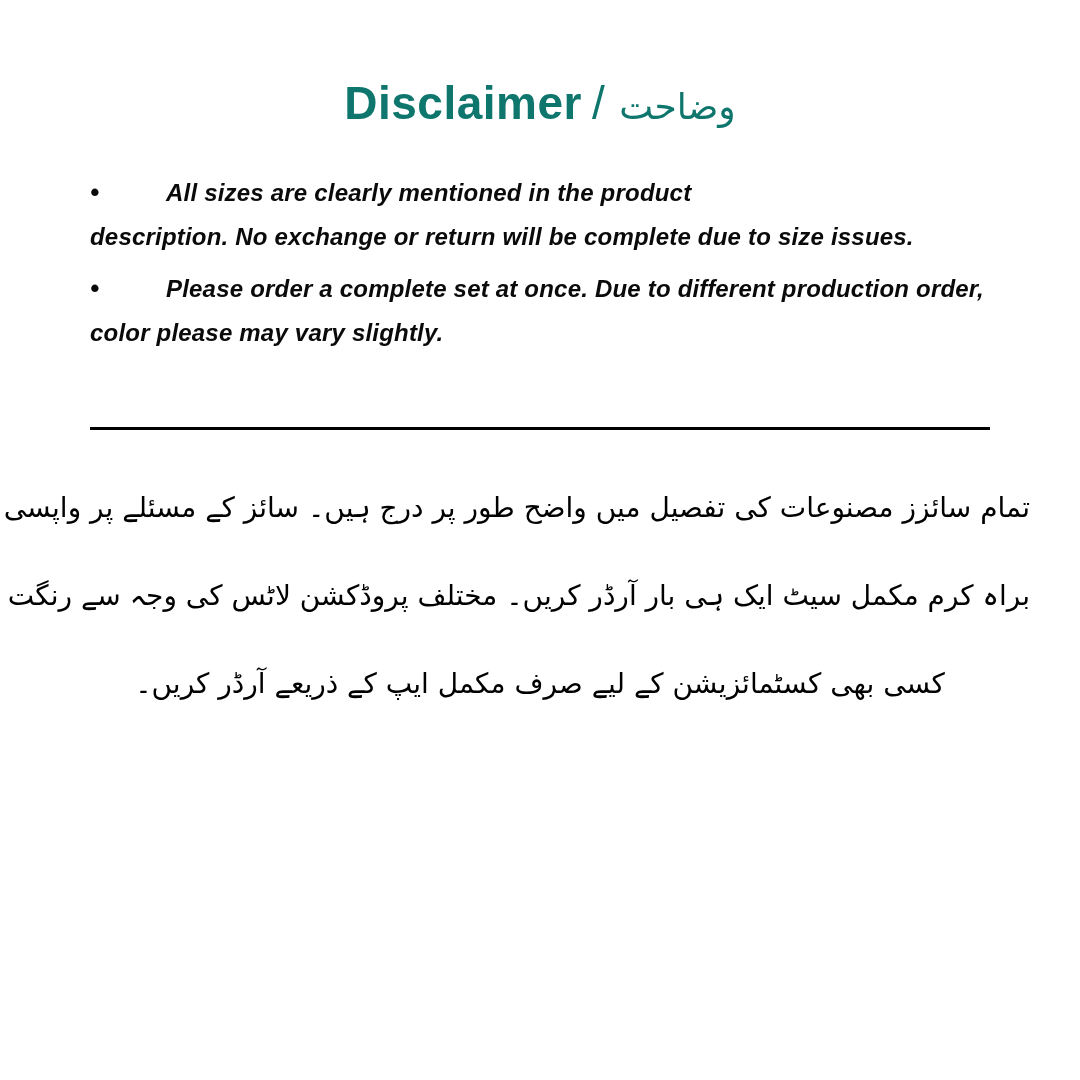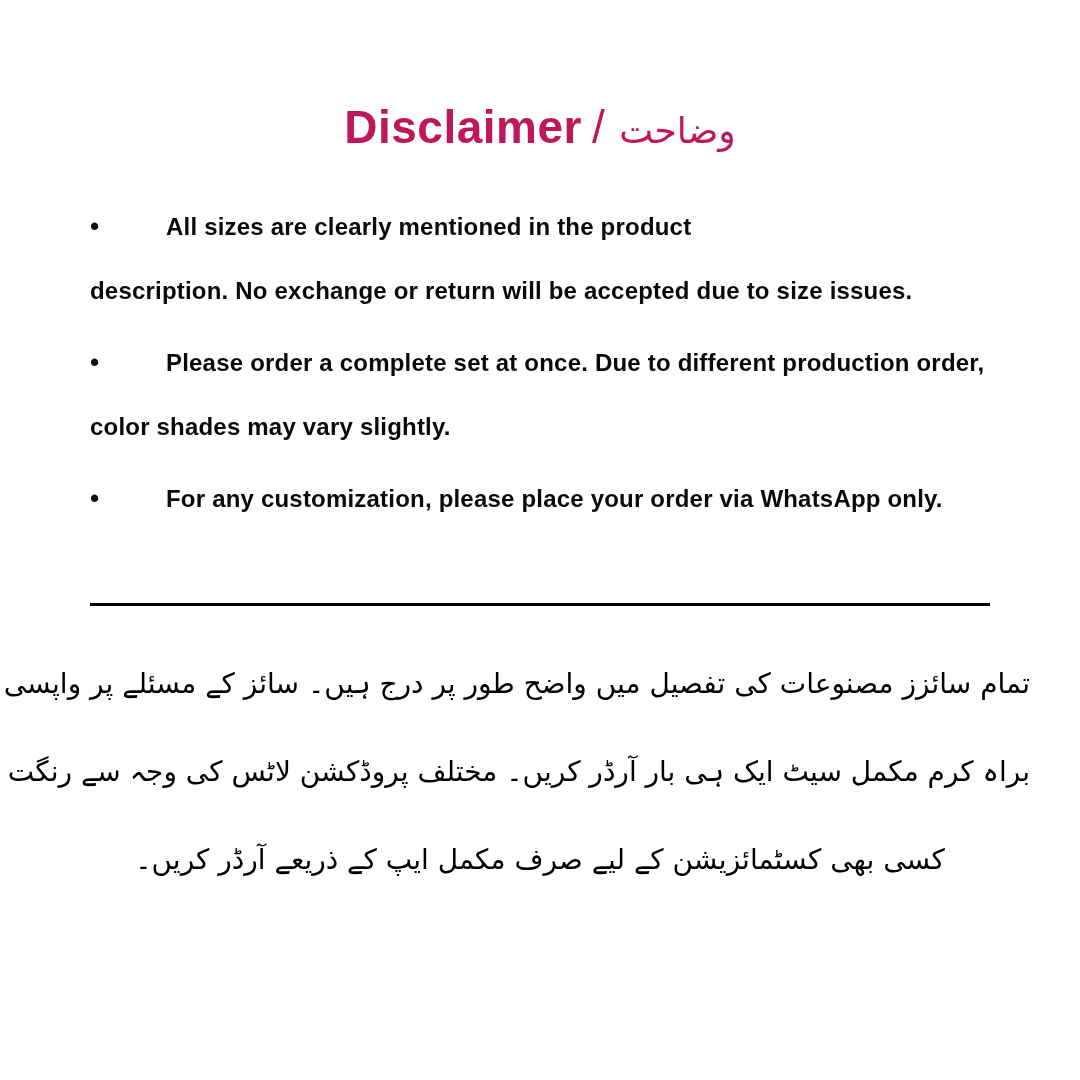--- a/index.html
+++ b/index.html
@@ -6,47 +6,48 @@
   .page {
     position: relative;
     width: 1080px;
     height: 1080px;
     background: #ffffff;
     overflow: hidden;
     color: #0a0a0a;
     font-family: "Liberation Sans", sans-serif;
   }
   .title {
-    padding-top: 100px;
+    padding-top: 76px;
     text-align: center;
     font-size: 46px;
     font-weight: 700;
     letter-spacing: 0.5px;
-    color: #be185d;
+    color: #0f766e;
   }
   .title .sep {
     font-weight: 400;
     margin: 0 14px 0 10px;
   }
   .title .title-ur {
     font-family: "DejaVu Sans", sans-serif;
     font-size: 36px;
     font-weight: 500;
   }
   .content {
     width: 900px;
     margin: 40px auto 0 auto;
     font-size: 24px;
     font-weight: 700;
     letter-spacing: 0.2px;
   }
   .bullet-para { margin: 0 0 7px 0; }
   .b-line {
-    line-height: 64px;
+    line-height: 44px;
     white-space: nowrap;
+    font-style: italic;
   }
   .dot {
     display: inline-block;
     width: 76px;
     font-size: 26px;
   }
   .divider {
     width: 900px;
     margin: 72px auto 0 auto;
     border: none;
@@ -74,31 +75,28 @@
 <div class="page">
 
   <div class="title">
     <span>Disclaimer</span><span class="sep">/</span><span class="title-ur">وضاحت</span>
   </div>
 
   <div class="content">
 
     <div class="bullet-para">
       <div class="b-line"><span class="dot">•</span><span>All sizes are clearly mentioned in the product</span></div>
-      <div class="b-line">description. No exchange or return will be accepted due to size issues.</div>
+      <div class="b-line">description. No exchange or return will be complete due to size issues.</div>
     </div>
 
     <div class="bullet-para">
       <div class="b-line"><span class="dot">•</span><span>Please order a complete set at once. Due to different production order,</span></div>
-      <div class="b-line">color shades may vary slightly.</div>
+      <div class="b-line">color please may vary slightly.</div>
     </div>
 
-    <div class="bullet-para">
-      <div class="b-line"><span class="dot">•</span><span>For any customization, please place your order via WhatsApp only.</span></div>
-    </div>
 
   </div>
 
   <hr class="divider">
 
   <div class="urdu">
     <div class="u-line">تمام سائزز مصنوعات کی تفصیل میں واضح طور پر درج ہیں۔ سائز کے مسئلے پر واپسی یا تبادلہ ممکن نہیں ہو گا۔</div>
     <div class="u-line">براہ کرم مکمل سیٹ ایک ہی بار آرڈر کریں۔ مختلف پروڈکشن لاٹس کی وجہ سے رنگت میں معمولی فرق ہو سکتا ہے۔</div>
     <div class="u-line">کسی بھی کسٹمائزیشن کے لیے صرف مکمل ایپ کے ذریعے آرڈر کریں۔</div>
   </div>

